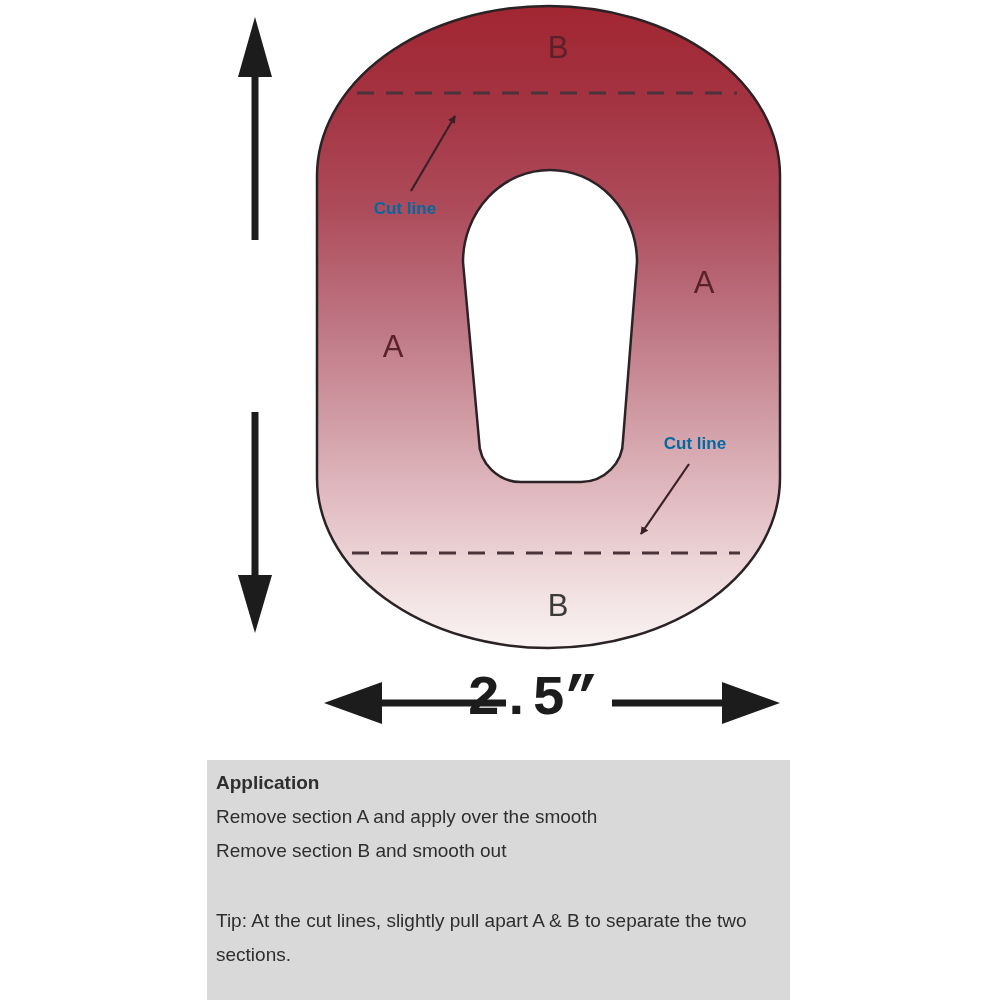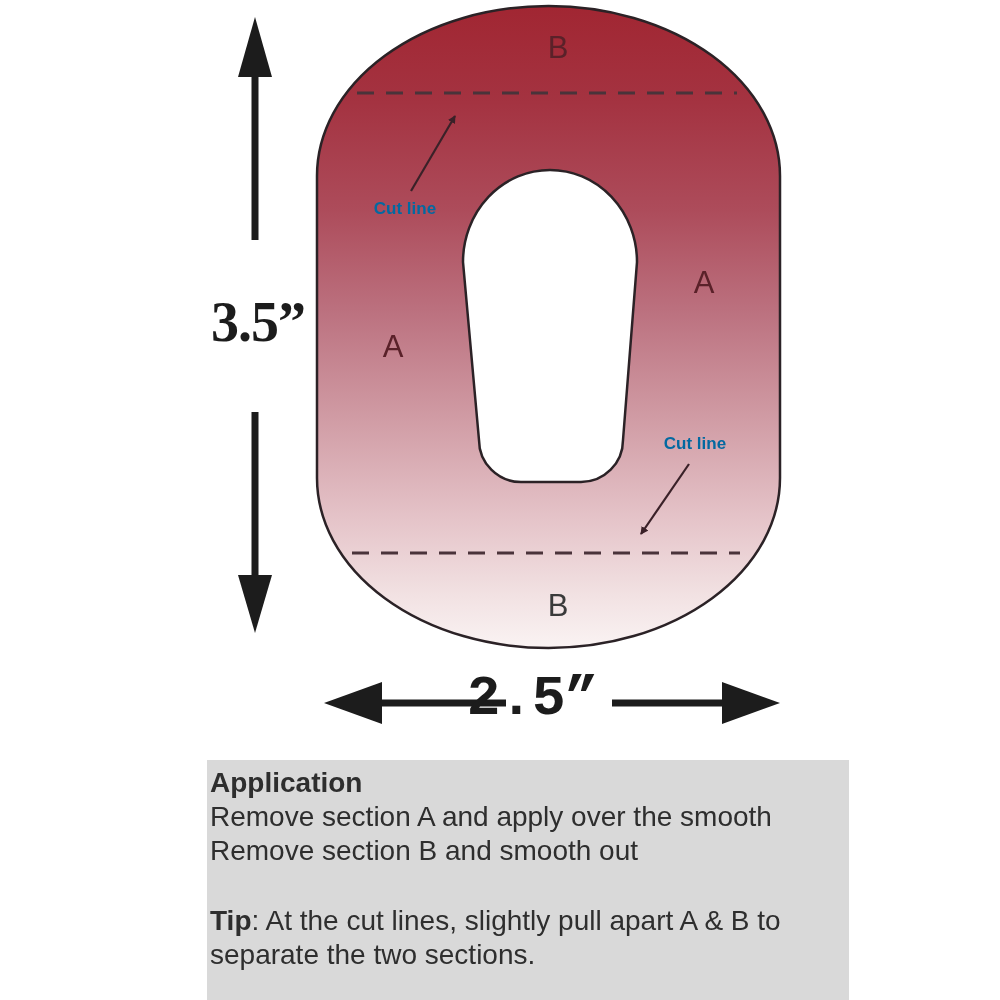--- a/index.html
+++ b/index.html
@@ -10,27 +10,27 @@
   #diagram-svg{position:absolute;left:0;top:0;}
   .lbl{position:absolute;transform:translate(-50%,-50%);white-space:nowrap;}
   .section-lbl{font-size:31px;color:#5a2129;}
   .section-lbl-dark{font-size:31px;color:#3a3a3a;}
   .cutline-lbl{font-size:17px;font-weight:600;color:#0369a1;}
   .dim-lbl{
     font-family:"Liberation Serif", serif;font-weight:bold;
     font-size:56px;color:#1c1c1c;letter-spacing:-1px;
   }
   #instruction-box{
-    position:absolute;left:207px;top:760px;width:642px;height:240px;
-    background:#d9d9d9;box-sizing:border-box;padding:6px 10px 0 3px;
-    color:#2e2e2e;font-size:28px;line-height:34px;
+    position:absolute;left:207px;top:760px;width:583px;height:240px;
+    background:#d9d9d9;box-sizing:border-box;padding:6px 10px 0 9px;
+    color:#2e2e2e;font-size:19px;line-height:34px;
   }
   #instruction-box .title{font-weight:bold;}
   #instruction-box .tip-line{margin-top:36px;}
-  #instruction-box .tip-line b{font-weight:bold;}
+  #instruction-box .tip-line b{font-weight:normal;}
 </style>
 </head>
 <body>
 
 <div id="stage">
 
   <svg id="diagram-svg" width="1000" height="1000" viewBox="0 0 1000 1000">
     <defs>
       <linearGradient id="patchGrad" x1="0" y1="0" x2="0" y2="1">
         <stop offset="0" stop-color="#a12632"></stop>
@@ -82,21 +82,20 @@
   </svg>
 
   <div class="lbl section-lbl" style="left:558px;top:48px;">B</div>
   <div class="lbl section-lbl" style="left:393px;top:347px;">A</div>
   <div class="lbl section-lbl" style="left:704px;top:283px;">A</div>
   <div class="lbl section-lbl-dark" style="left:558px;top:606px;">B</div>
 
   <div class="lbl cutline-lbl" style="left:405px;top:209px;">Cut line</div>
   <div class="lbl cutline-lbl" style="left:695px;top:444px;">Cut line</div>
 
-  <div class="lbl dim-lbl" style="left:258px;top:322px;">3.5”</div>
   <div class="lbl dim-lbl" style="left:532px;top:699px;font-family:Liberation Mono, monospace;">2.5”</div>
 
   <div id="instruction-box">
     <div class="title">Application</div>
     <div>Remove section A and apply over the smooth</div>
     <div>Remove section B and smooth out</div>
     <div class="tip-line">
       <b>Tip</b><span>: At the cut lines, slightly pull apart A &amp; B to separate the two sections.</span>
     </div>
   </div>

